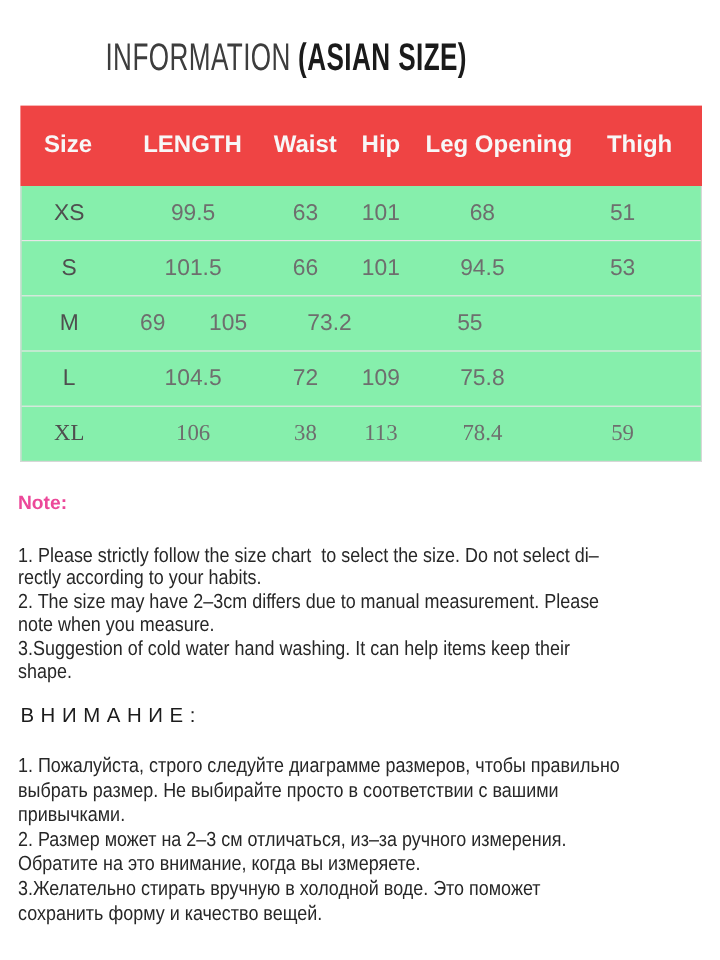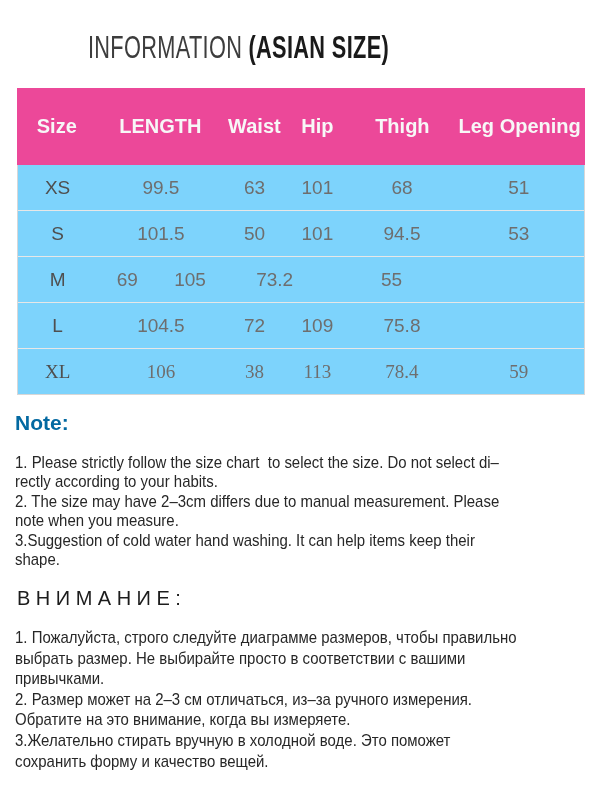--- a/index.html
+++ b/index.html
@@ -8,36 +8,36 @@
           font-family:"Liberation Sans", sans-serif; color:#262626; }
 
   
   .title-wrap { position:absolute; top:28px; left:0; width:476px; text-align:center; white-space:nowrap; }
   .title-inner { display:inline-block; transform:scaleX(0.68); transform-origin:center top;
                  font-size:32px; line-height:38px; letter-spacing:0.5px; color:#3d3d3d; font-weight:400; }
   .title-bold { font-weight:700; color:#1a1a1a; margin-left:9px; }
 
   
   .size-table { position:absolute; left:17px; top:88px; width:568px; }
-  .thead { display:flex; align-items:center; height:77px; background:#ec4899; }
+  .thead { display:flex; align-items:center; height:67px; background:#ef4444; }
   .th { color:#f7f7f7; font-size:20px; font-weight:700; text-align:center; }
-  .tbody { border:1px solid #d7d7d7; border-top:0; background:#7dd3fc; }
+  .tbody { border:1px solid #d7d7d7; border-top:0; background:#86efac; }
   .tr { display:flex; align-items:center; height:46px; border-bottom:1px solid #e7e7e7; }
   .tr:last-child { border-bottom:0; height:45px;font-family:Liberation Serif, serif; }
   .td { font-size:19px; color:#6e6e6e; text-align:center; }
   .td.c0 { color:#4f4f4f; }
   .c0{width:14%} .c1{width:22.5%} .c2{width:10.6%} .c3{width:11.6%} .c4{width:18.3%} .c5{width:23%}
 
   
-  .note-heading { position:absolute; left:15px; top:411px; font-size:21px; font-weight:700; color:#0369a1; }
+  .note-heading { position:absolute; left:15px; top:411px; font-size:16px; font-weight:700; color:#ec4899; }
   .lines { position:absolute; left:15px; transform:scaleX(0.88); transform-origin:left top; }
   .lines .line { font-size:17px; color:#272727; white-space:pre; }
   .en-lines { top:453px; }
   .en-lines .line { line-height:19.4px; }
-  .ru-heading { position:absolute; left:17px; top:587px; font-size:20px; font-weight:400;
+  .ru-heading { position:absolute; left:17px; top:587px; font-size:17px; font-weight:400;
                 letter-spacing:5.5px; color:#1c1c1c; }
   .ru-lines { top:628px; }
   .ru-lines .line { line-height:20.6px; }
 </style>
 </head>
 <body>
 
 <div class="page">
 
   <div class="title-wrap">
@@ -45,36 +45,36 @@
       <span>INFORMATION</span><span class="title-bold">(ASIAN SIZE)</span>
     </div>
   </div>
 
   <div class="size-table">
     <div class="thead">
       <div class="th c0">Size</div>
       <div class="th c1">LENGTH</div>
       <div class="th c2">Waist</div>
       <div class="th c3">Hip</div>
+      <div class="th c5">Leg Opening</div>
       <div class="th c4">Thigh</div>
-      <div class="th c5">Leg Opening</div>
     </div>
     <div class="tbody">
       <div class="tr">
         <div class="td c0">XS</div>
         <div class="td c1">99.5</div>
         <div class="td c2">63</div>
         <div class="td c3">101</div>
         <div class="td c4">68</div>
         <div class="td c5">51</div>
       </div>
       <div class="tr">
         <div class="td c0">S</div>
         <div class="td c1">101.5</div>
-        <div class="td c2">50</div>
+        <div class="td c2">66</div>
         <div class="td c3">101</div>
         <div class="td c4">94.5</div>
         <div class="td c5">53</div>
       </div>
       <div class="tr">
         <div class="td c0">M</div>
         <div class="td c2">69</div>
         <div class="td c3">105</div>
         <div class="td c4">73.2</div>
         <div class="td c5">55</div>

